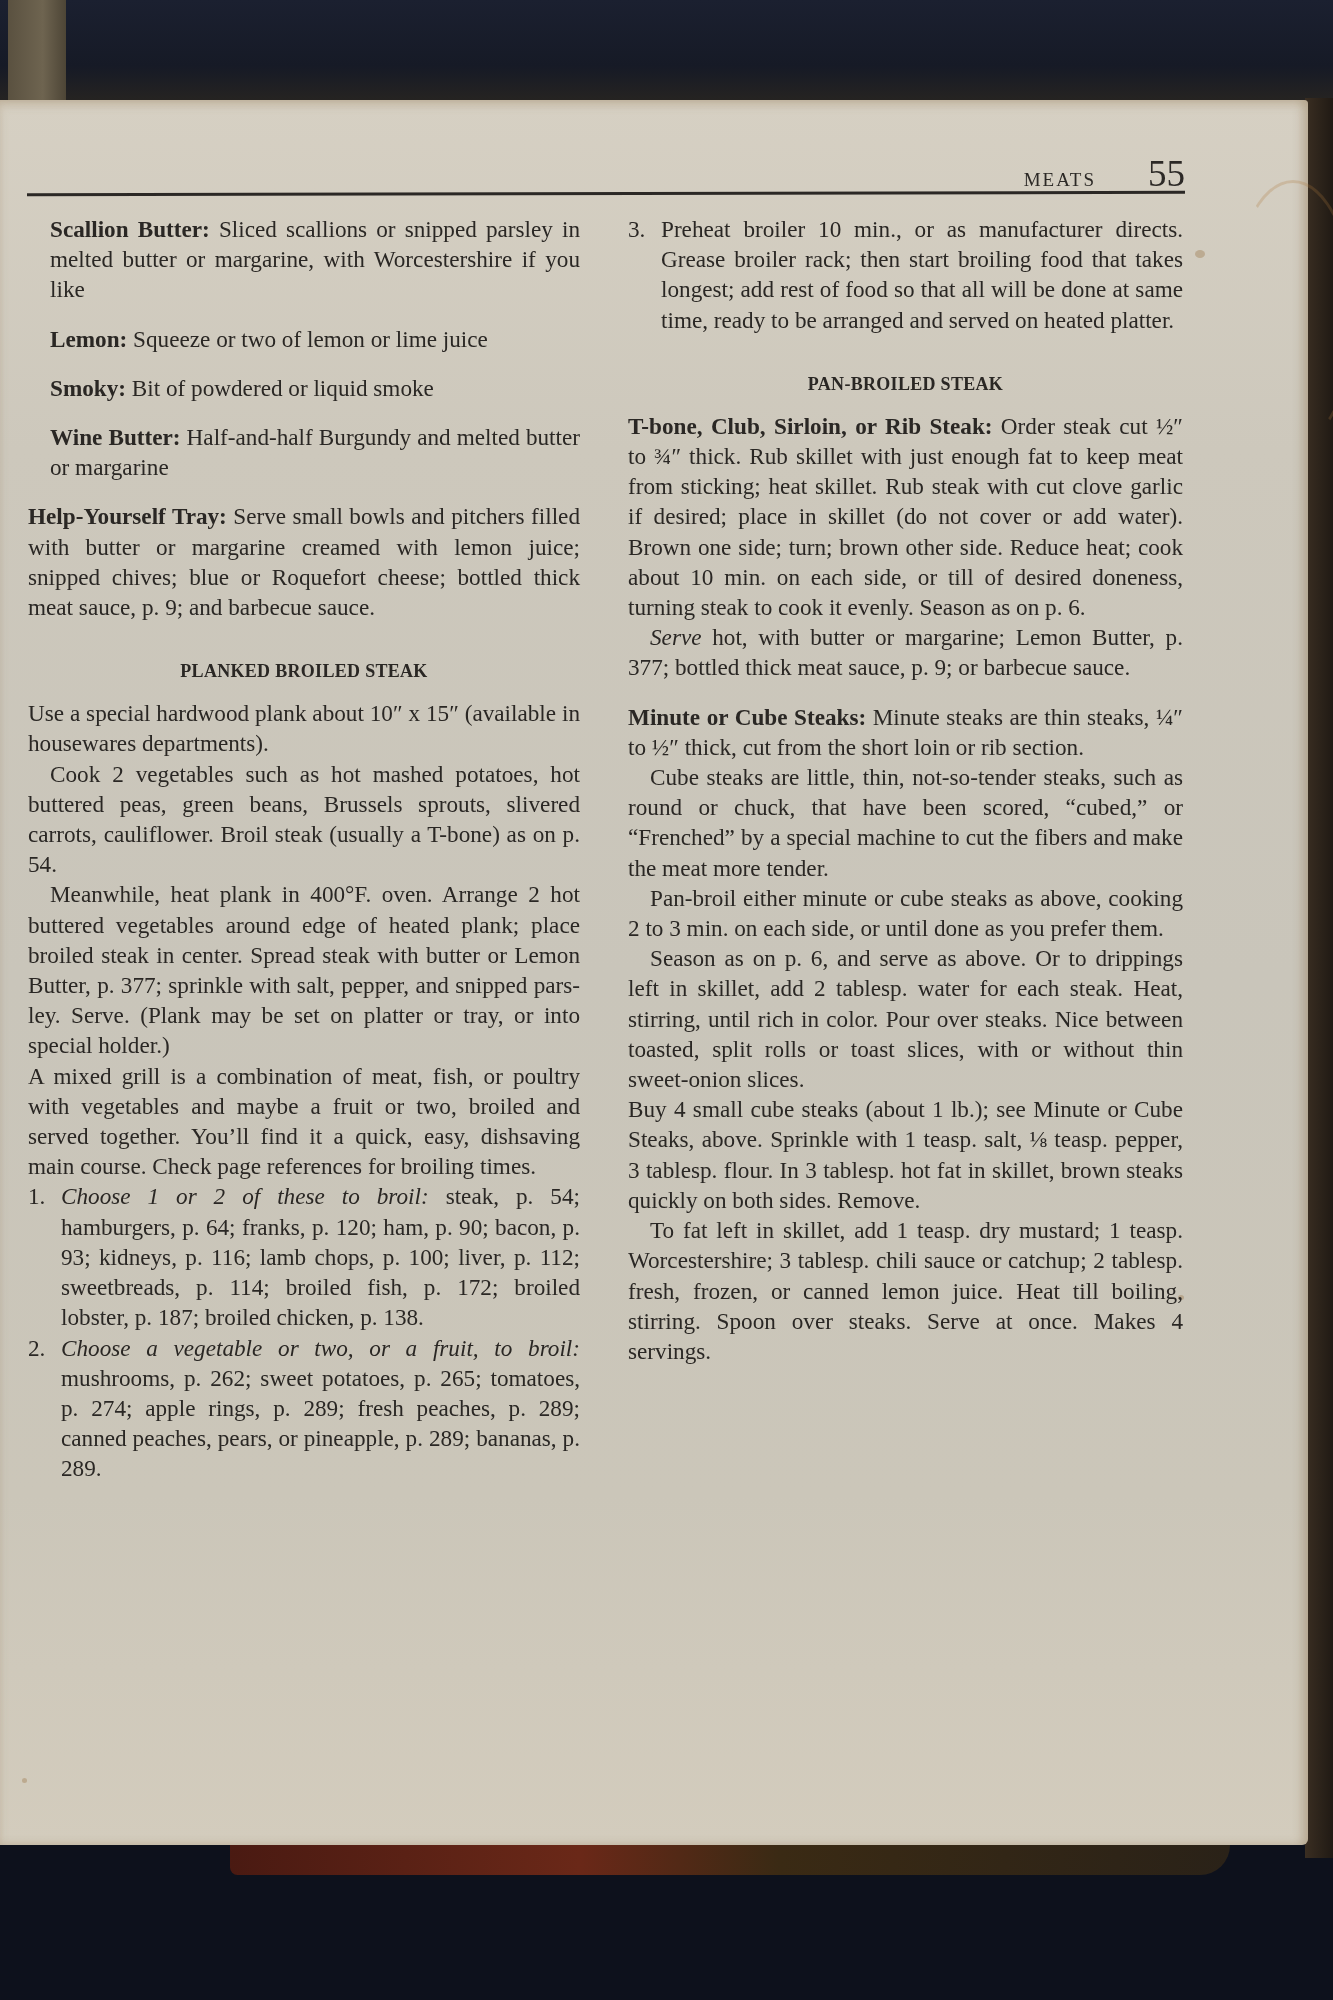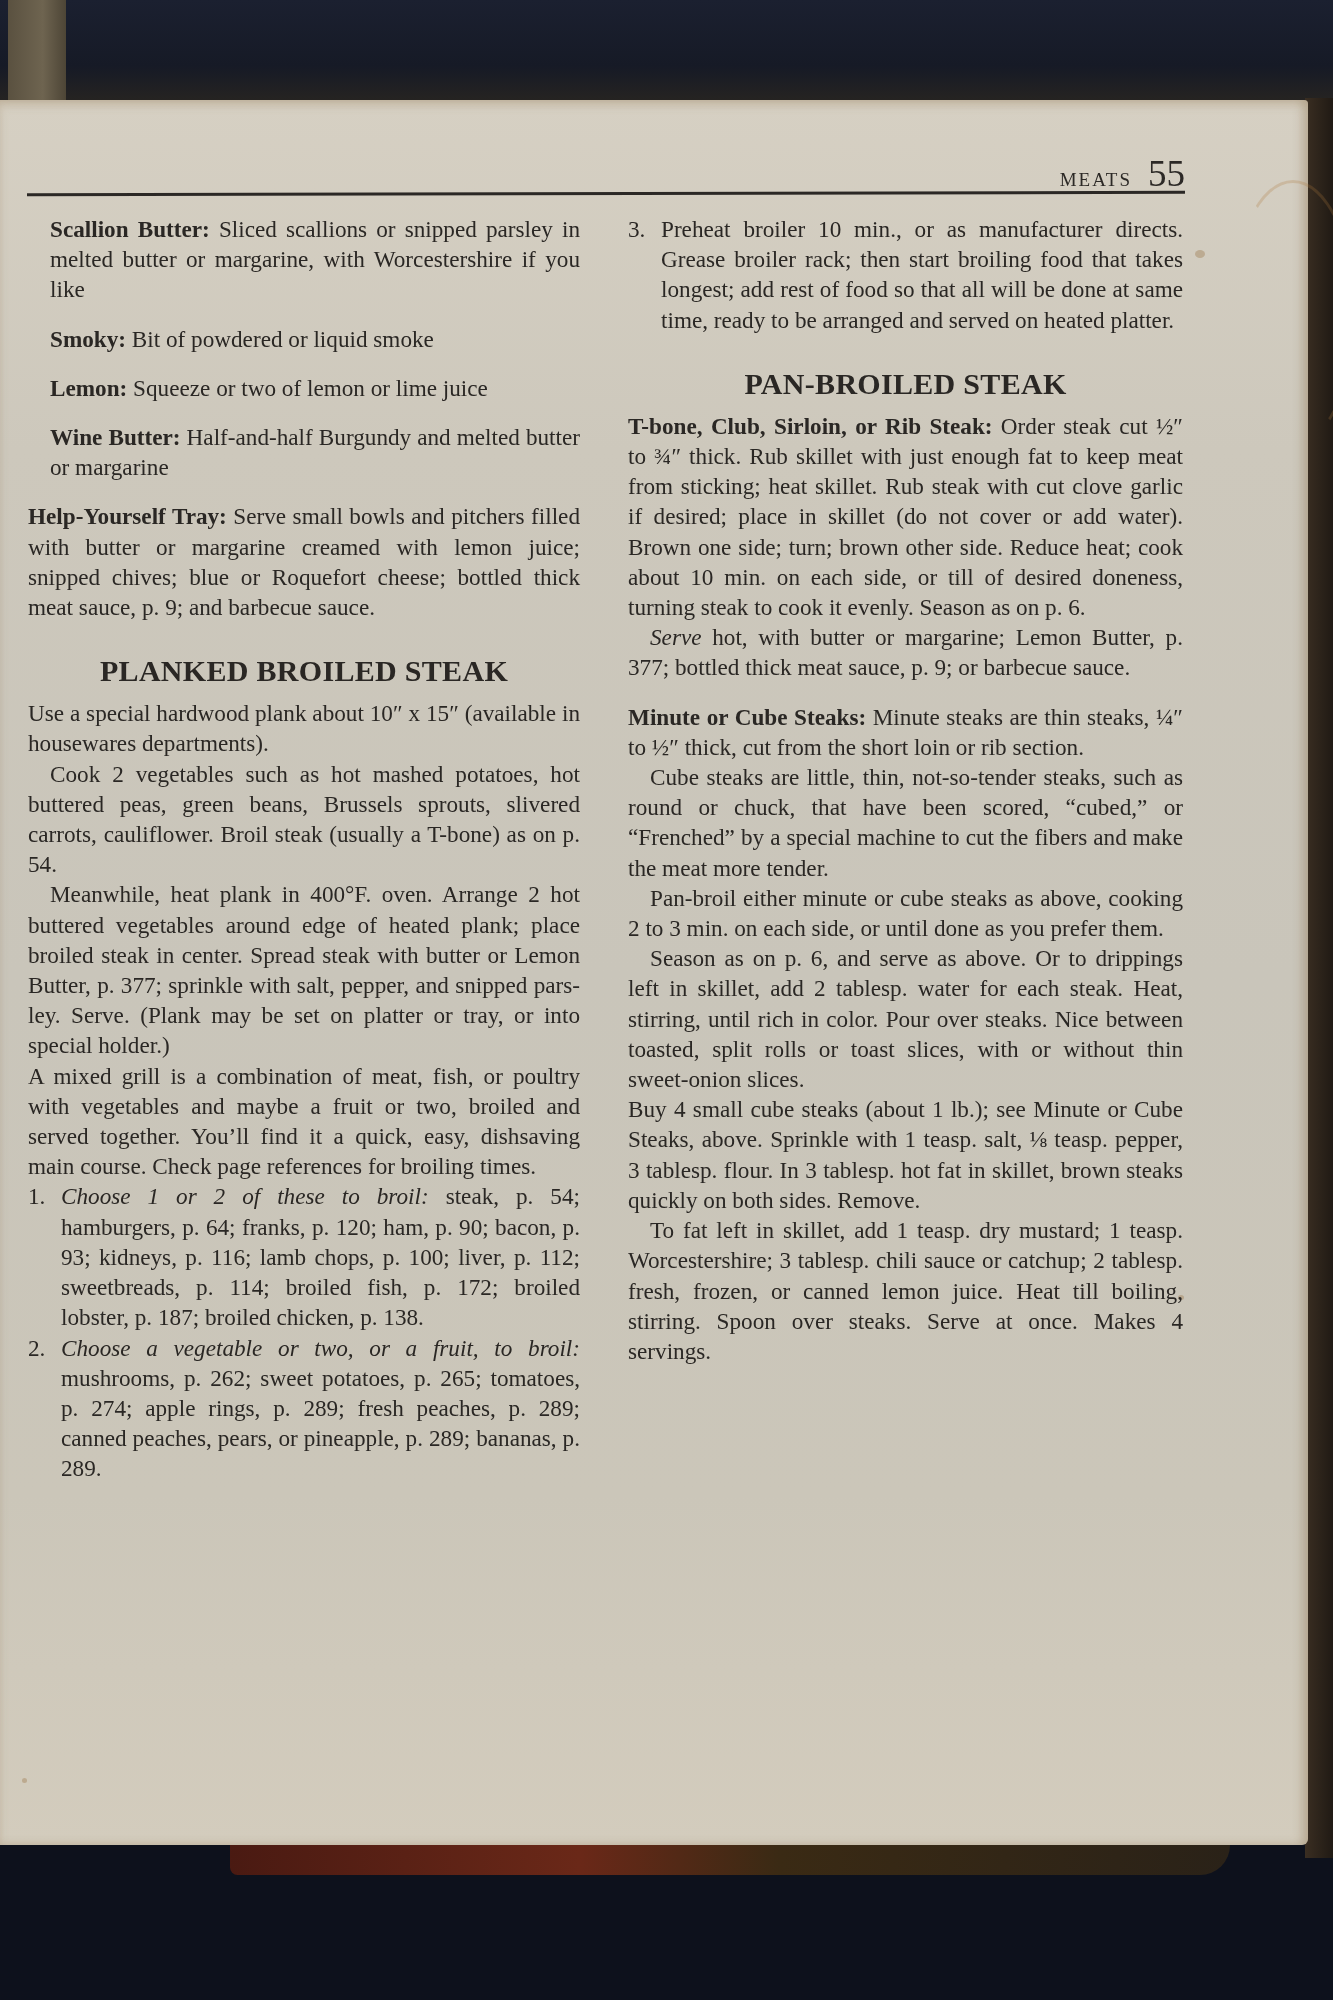--- a/index.html
+++ b/index.html
@@ -54,21 +54,21 @@
       border-radius: 50%;
     }
     .running-head {
       position: absolute;
       top: 152px;
       left: 1000px;
       width: 185px;
       display: flex;
       justify-content: flex-end;
       align-items: baseline;
-      gap: 16px;
+      gap: 52px;
     }
     .section-name {
       font-size: 19px;
       letter-spacing: 2px;
       color: #2c2926;
     }
     .page-number {
       font-size: 37px;
       color: #2c2926;
     }
@@ -93,21 +93,21 @@
     .col-left .indented-block { padding-left: 22px; }
     p {
       margin: 0;
     }
     .para-gap { margin-top: 19px; }
     .indent { text-indent: 22px; }
     .bold-lead { font-weight: bold; }
     .heading {
       font-weight: bold;
       text-align: center;
-      font-size: 30px;
+      font-size: 18px;
       line-height: 30px;
       letter-spacing: 0.3px;
       margin: 34px 0 12px 0;
     }
     .list {
       list-style: none;
       margin: 0;
       padding: 0;
     }
     .list-item {
@@ -150,24 +150,24 @@
   <span class="page-number">55</span>
 </div>
 <div class="header-rule"></div>
 
 <div class="column col-left">
   <div class="indented-block">
     <p>
       <span class="bold-lead">Scallion Butter:</span><span> Sliced scallions or snipped parsley in melted butter or margarine, with Worcestershire if you like</span>
     </p>
     <p class="para-gap">
+      <span class="bold-lead">Lemon:</span><span> Squeeze or two of lemon or lime juice</span>
+    </p>
+    <p class="para-gap">
       <span class="bold-lead">Smoky:</span><span> Bit of powdered or liquid smoke</span>
-    </p>
-    <p class="para-gap">
-      <span class="bold-lead">Lemon:</span><span> Squeeze or two of lemon or lime juice</span>
     </p>
     <p class="para-gap">
       <span class="bold-lead">Wine Butter:</span><span> Half-and-half Burgundy and melted butter or margarine</span>
     </p>
   </div>
 
   <p class="para-gap">
     <span class="bold-lead">Help-Yourself Tray:</span><span> Serve small bowls and pitchers filled with butter or margarine creamed with lemon juice; snipped chives; blue or Roquefort cheese; bottled thick meat sauce, p. 9; and barbecue sauce.</span>
   </p>
 

